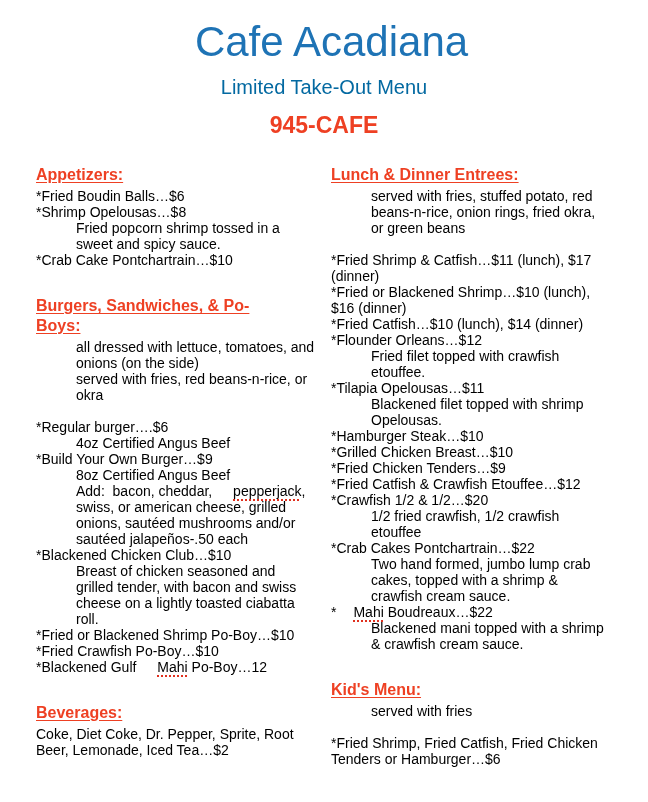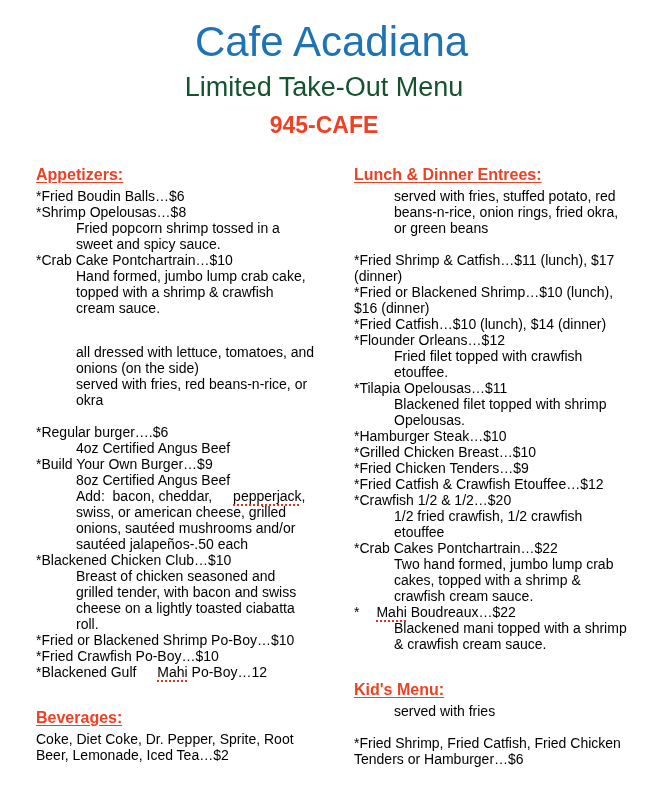--- a/index.html
+++ b/index.html
@@ -18,38 +18,38 @@
   .page { width: 648px; height: 802px; padding-top: 18px; }
   .hdr { text-align: center; }
   .title {
     color: var(--title-blue);
     font-size: 42px;
     font-weight: 400;
     line-height: 48px;
     padding-left: 15px;
   }
   .subtitle {
-    font-size: 27px;
+    font-size: 20px;
     font-weight: 400;
     line-height: 33px;
     margin-top: 5px;
-    color: #14532d;
+    color: #0369a1;
   }
   .phone {
     color: var(--accent-red);
     font-size: 23px;
     font-weight: 700;
     line-height: 28px;
     margin-top: 7px;
   }
   .columns {
     display: flex;
     margin-top: 26px;
     padding-left: 36px;
-    gap: 38px;
+    gap: 15px;
   }
   .col { width: 280px; }
   section { margin-bottom: 28px; }
   h3 {
     color: var(--accent-red);
     font-size: 16px;
     font-weight: 700;
     line-height: 20px;
     text-decoration: underline;
     text-underline-offset: 2px;
@@ -76,23 +76,23 @@
     <div class="phone">945-CAFE</div>
   </div>
   <div class="columns">
     <div class="col" id="col-left">
         <section>
           <h3>Appetizers:</h3>
           <p class="item">*Fried Boudin Balls…$6</p>
           <p class="item">*Shrimp Opelousas…$8</p>
           <p class="desc">Fried popcorn shrimp tossed in a sweet and spicy sauce.</p>
           <p class="item">*Crab Cake Pontchartrain…$10</p>
-          <p class="desc">Hand formed, jumbo lump crab cake, topped with a shrimp &amp; crawfish cream sauce.</p>
         </section>
         <section>
+          <h3>Burgers, Sandwiches, &amp; Po-Boys:</h3>
           <p class="desc">all dressed with lettuce, tomatoes, and onions (on the side)</p>
           <p class="desc">served with fries, red beans-n-rice, or okra</p>
           <p class="spacer"></p>
           <p class="item">*Regular burger….$6</p>
           <p class="desc">4oz Certified Angus Beef</p>
           <p class="item">*Build Your Own Burger…$9</p>
           <p class="desc">8oz Certified Angus Beef</p>
           <p class="desc">Add:&nbsp; bacon, cheddar, <span class="squiggle">pepperjack</span>, swiss, or american cheese, grilled onions, sautéed mushrooms and/or sautéed jalapeños-.50 each</p>
           <p class="item">*Blackened Chicken Club…$10</p>
           <p class="desc">Breast of chicken seasoned and grilled tender, with bacon and swiss cheese on a lightly toasted ciabatta roll.</p>

